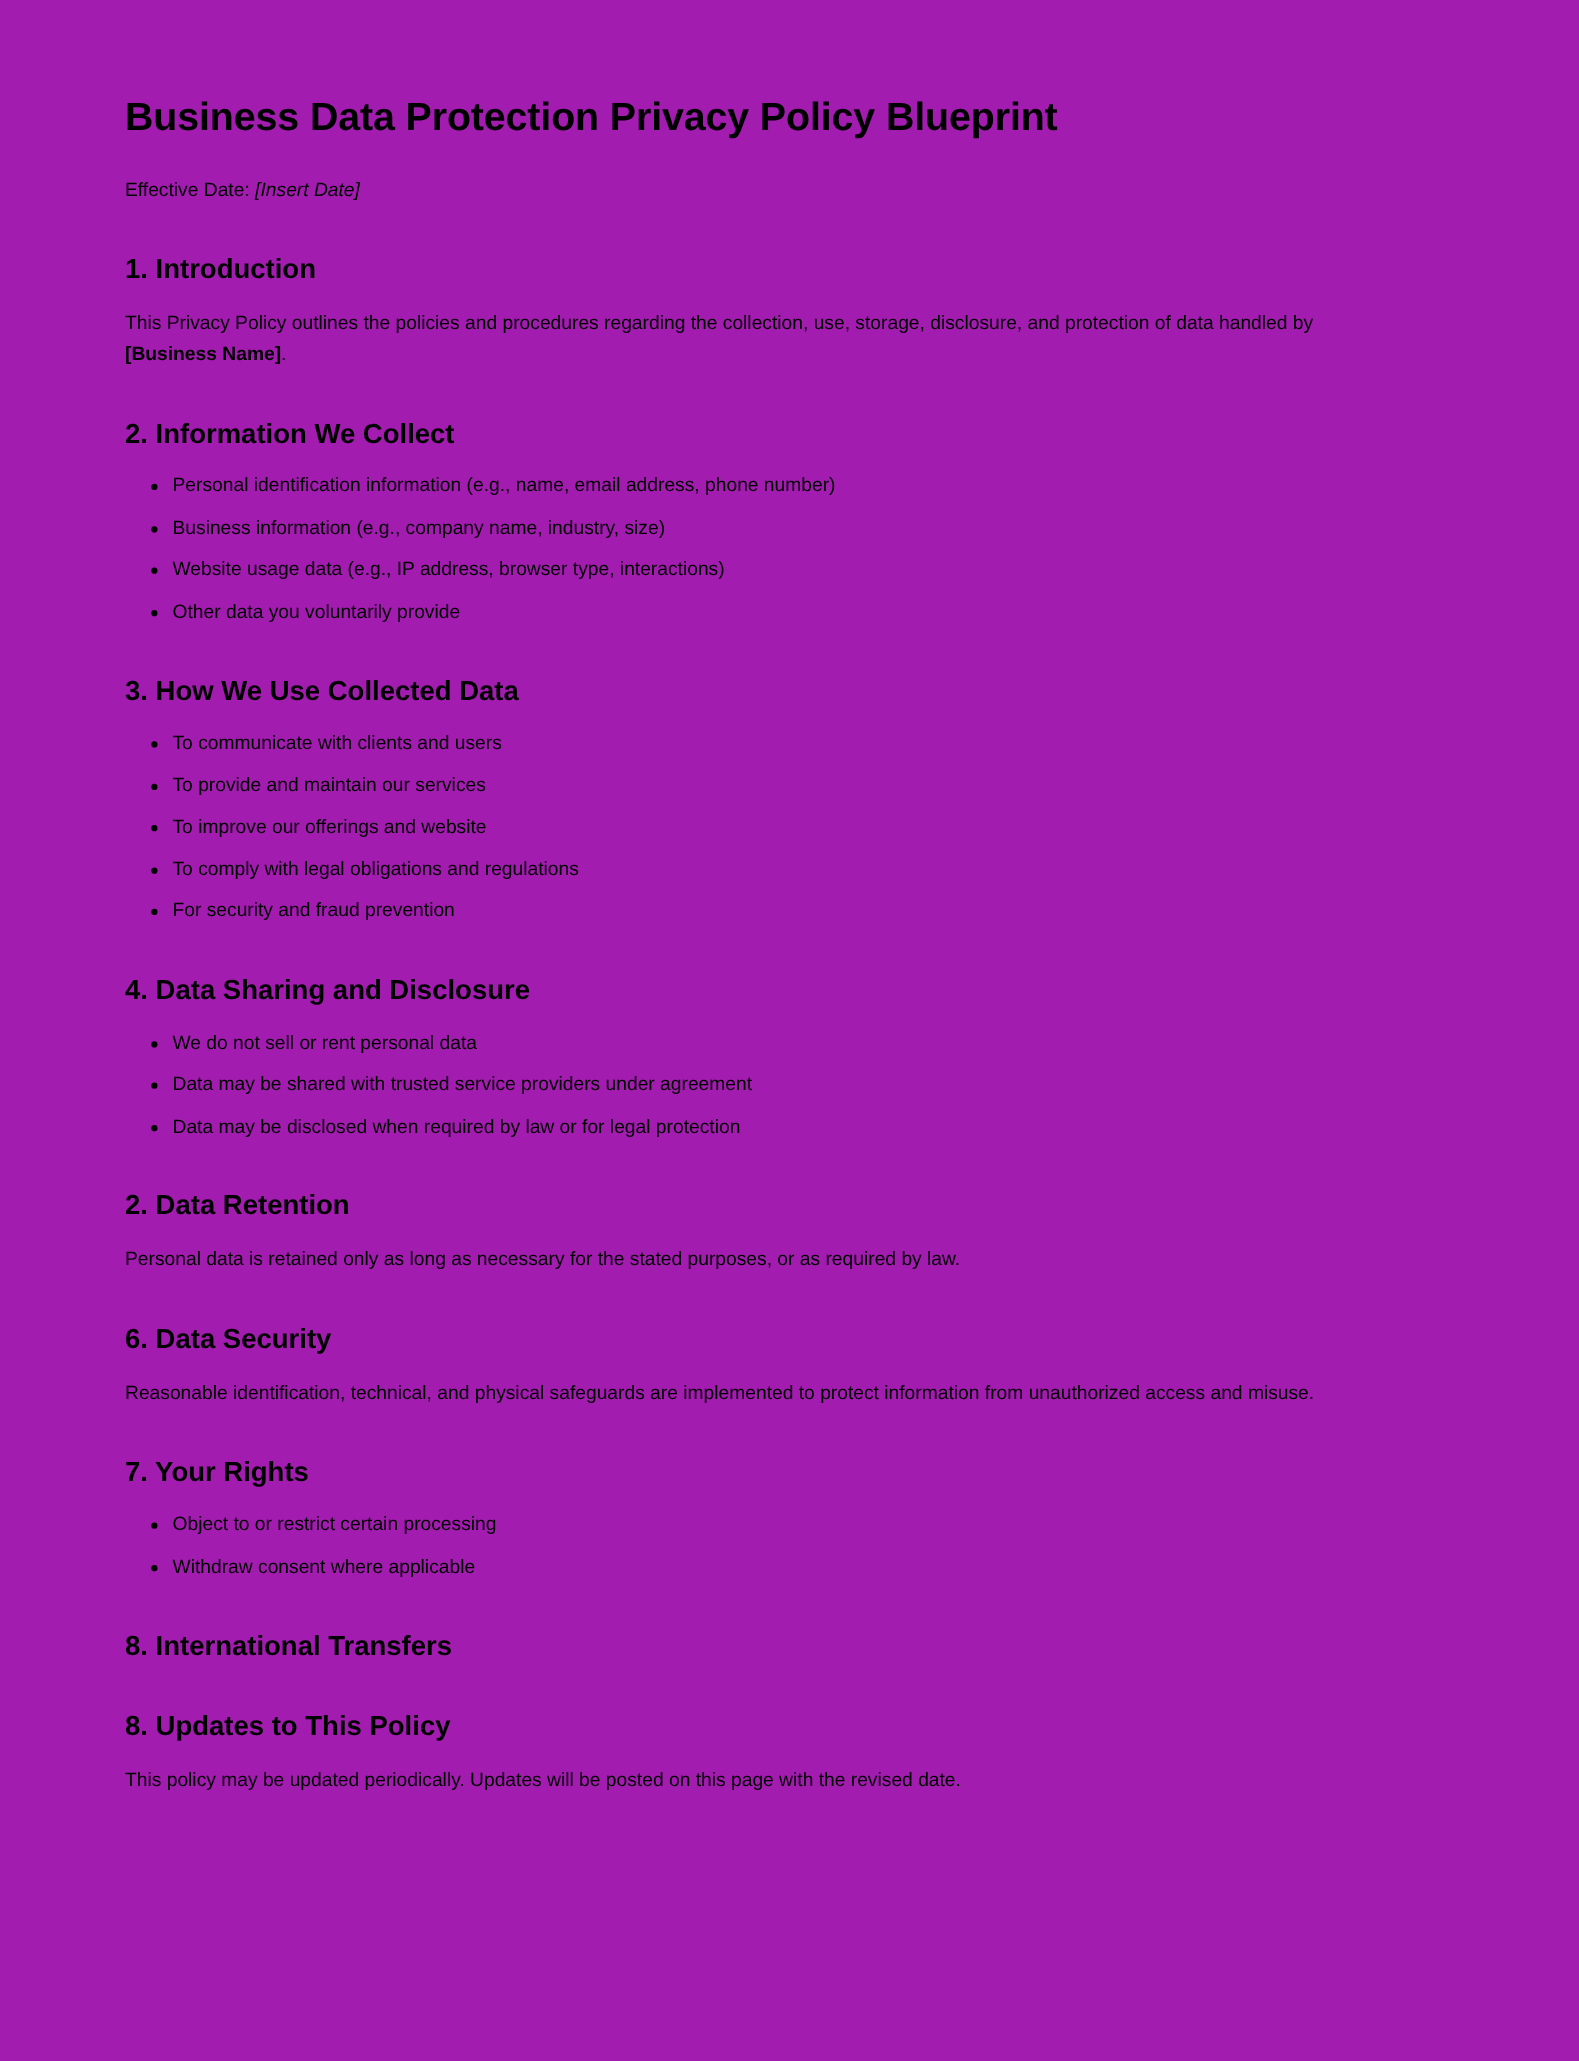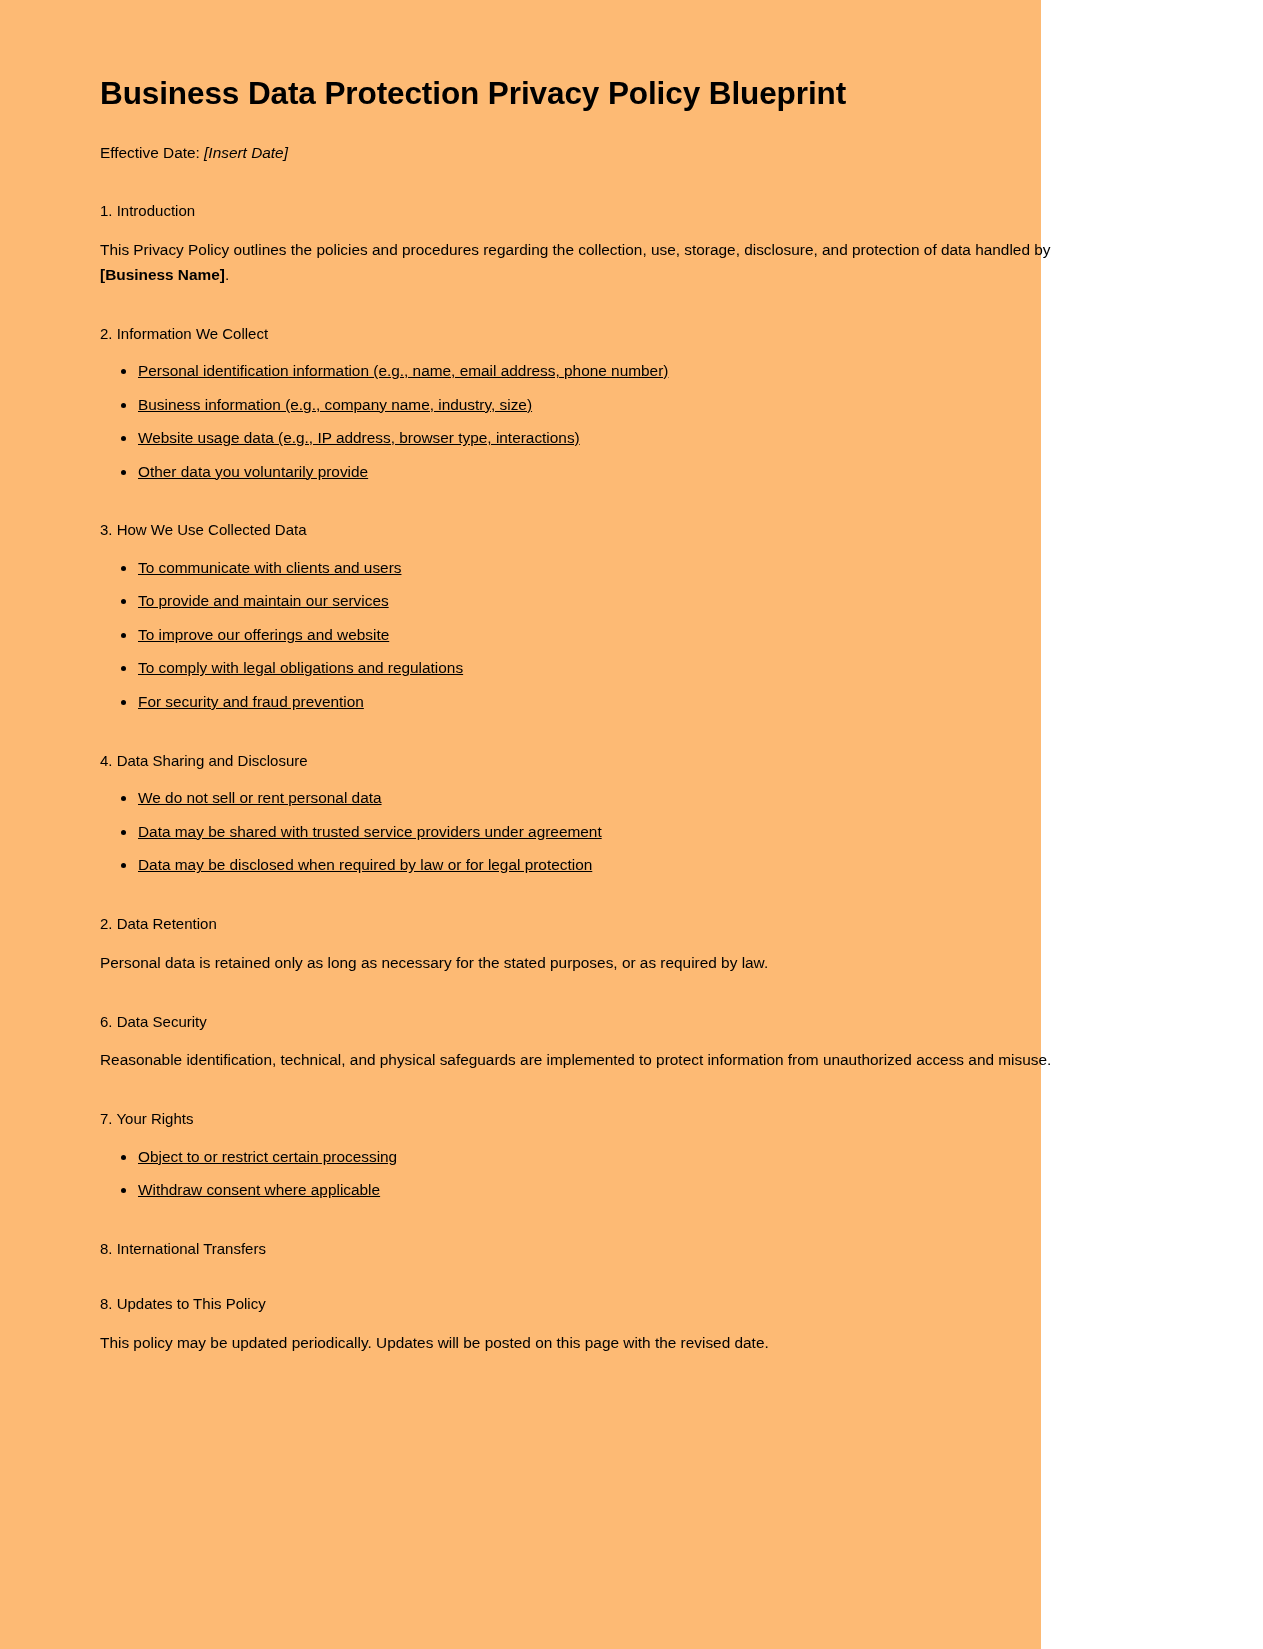--- a/index.html
+++ b/index.html
@@ -9,23 +9,23 @@
   }
   body {
     width: 1263px;
     min-height: 1649px;
     font-family: "Liberation Sans", sans-serif;
     color: #000000;
     -webkit-font-smoothing: antialiased;
   }
   .page {
     box-sizing: border-box;
-    width: 1041px;
+    width: 1263px;
     min-height: 1649px;
-    background: #fdba74;
+    background: #a21caf;
     padding: 62px 100px 40px 100px;
   }
   .doc {
     width: 960px;
   }
   h1.doc-title {
     font-size: 31.5px;
     font-weight: bold;
     line-height: 1.25;
     margin: 0 0 0 0;
@@ -36,40 +36,39 @@
   p.meta {
     font-size: 15.4px;
     line-height: 1.55;
     margin: 28px 0 0 0;
     color: #000;
   }
   p.meta .ital {
     font-style: italic;
   }
   h2.section-title {
-    font-size: 15px;
-    font-weight: normal;
+    font-size: 22px;
+    font-weight: bold;
     line-height: 1.3;
     margin: 36px 0 0 0;
     color: #000;
   }
   p.para {
     font-size: 15.4px;
     line-height: 1.62;
     margin: 17px 0 0 0;
     color: #000;
   }
   p.para .bold {
     font-weight: bold;
   }
   ul.bullets {
     margin: 16px 0 0 0;
     padding: 0 0 0 38px;
     list-style: none;
-    text-decoration: underline;
   }
   ul.bullets li {
     font-size: 15.4px;
     line-height: 1.62;
     margin: 0 0 8.5px 0;
     position: relative;
     color: #000;
   }
   ul.bullets li:last-child {
     margin-bottom: 0;

